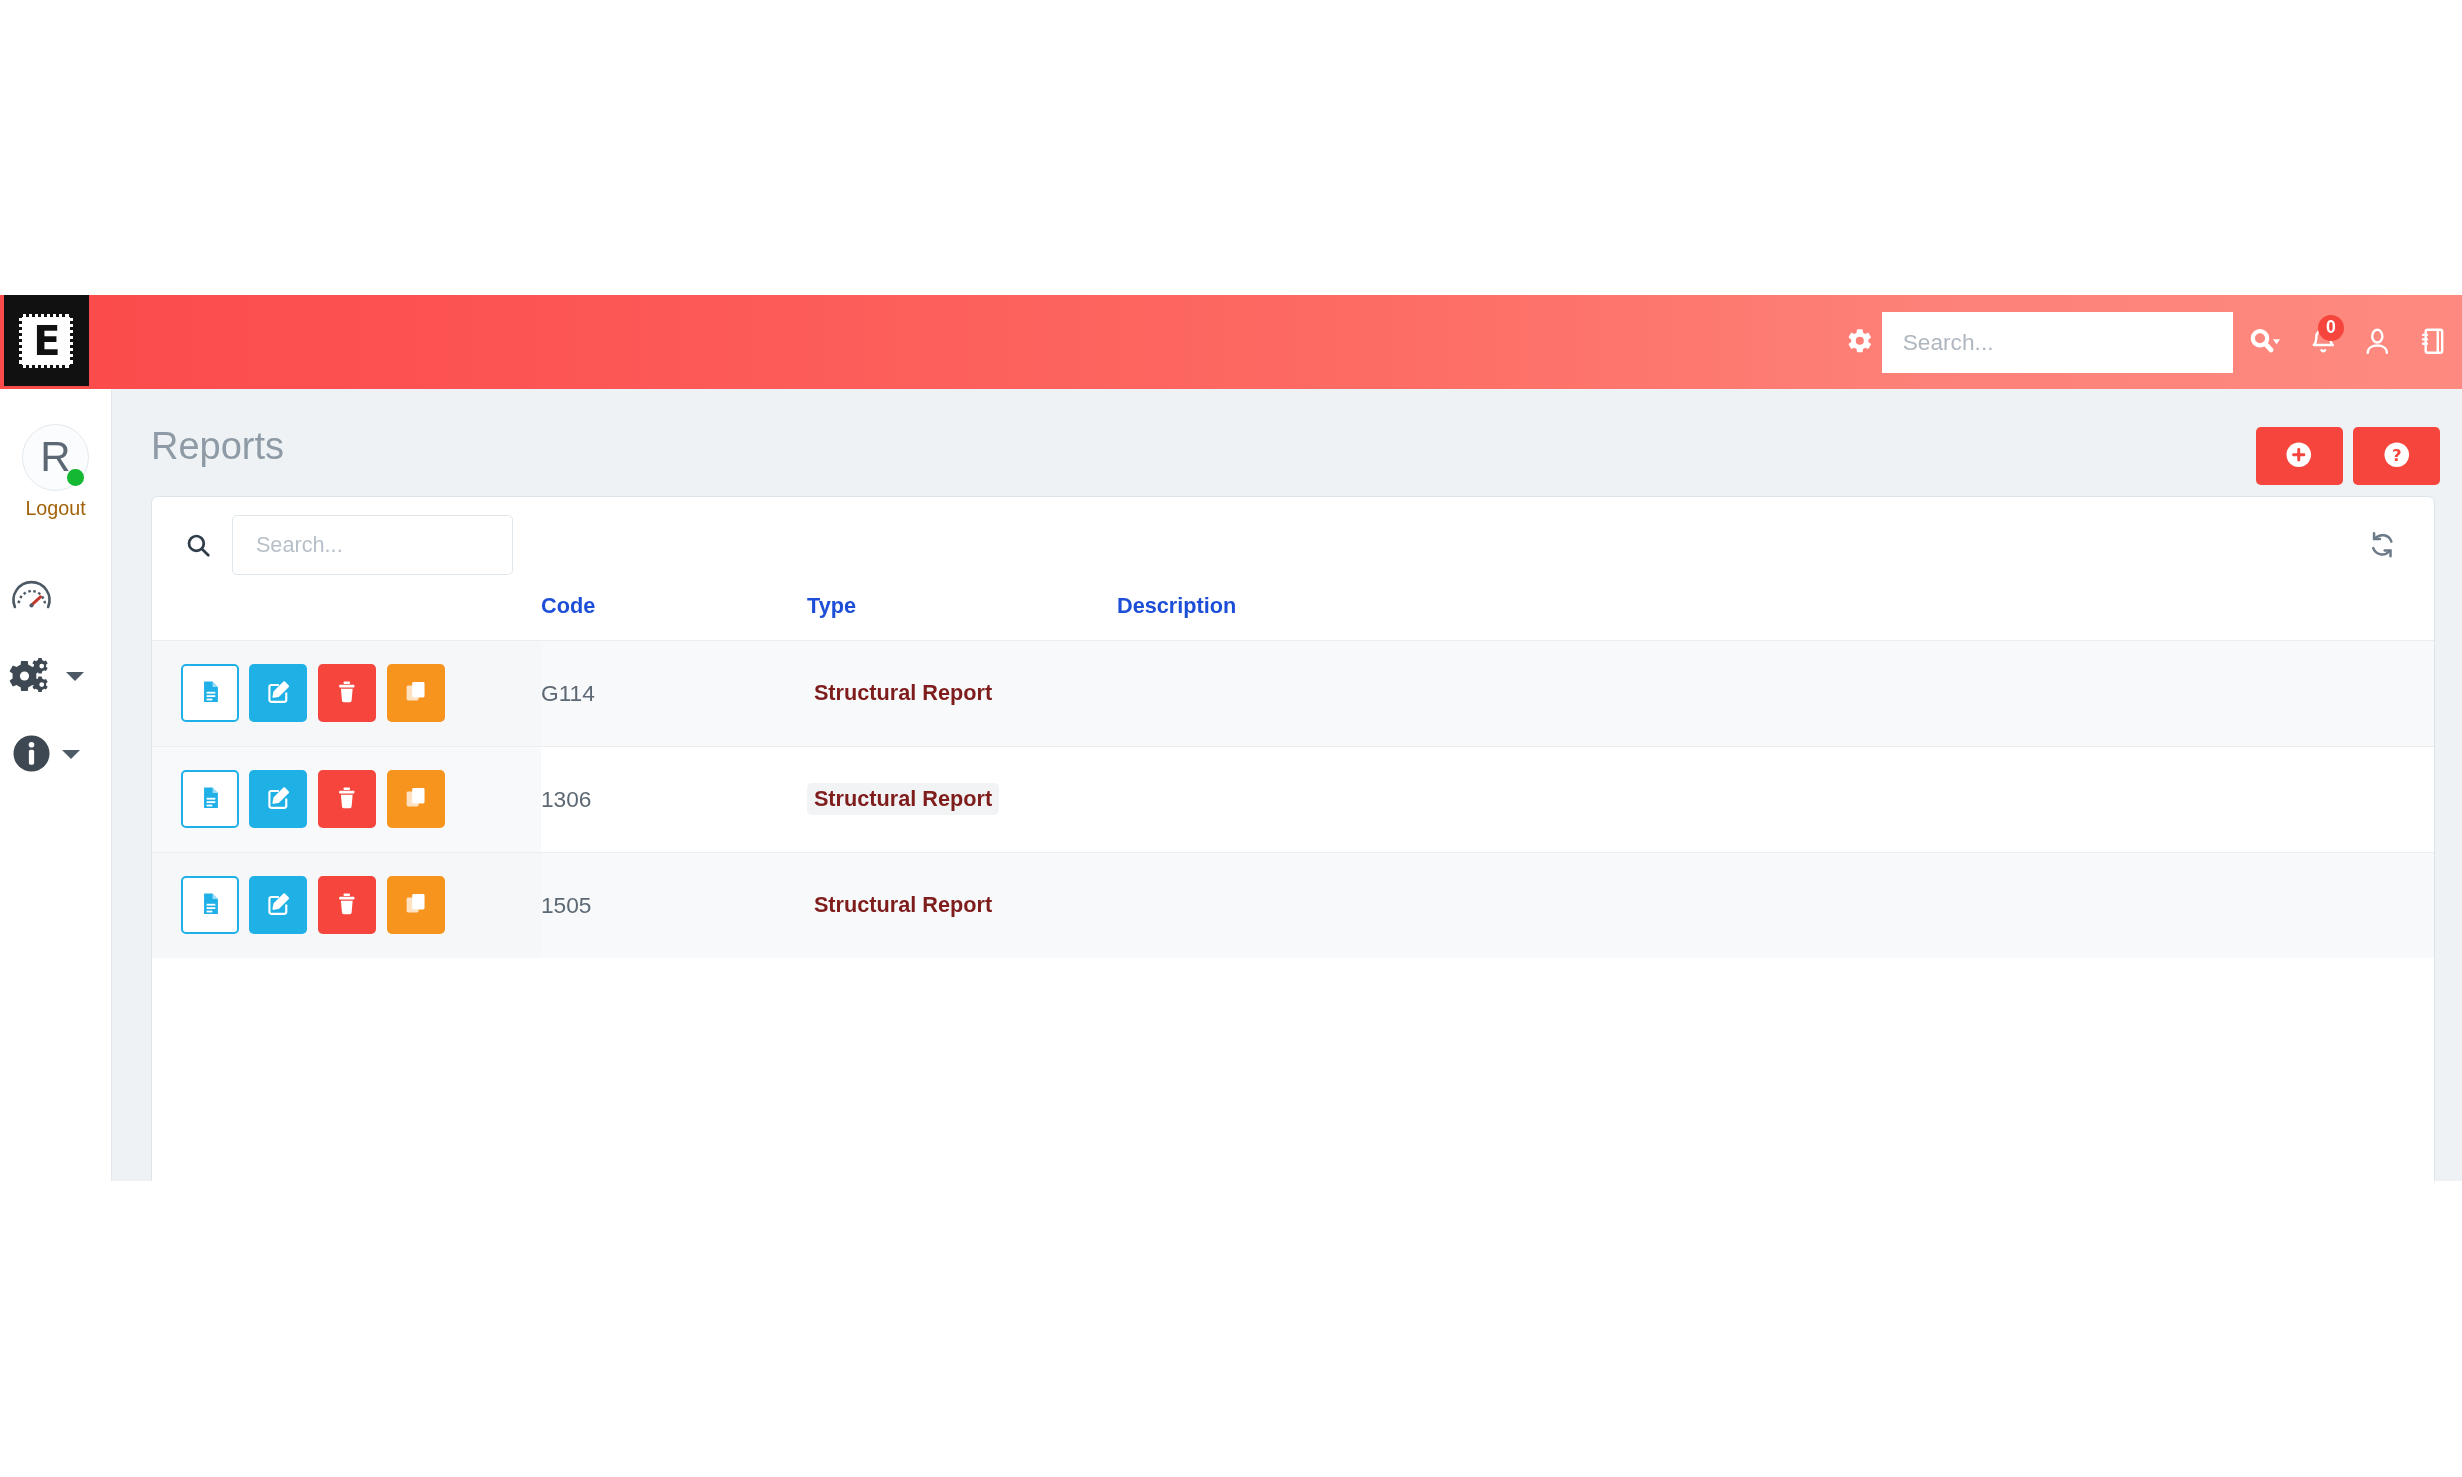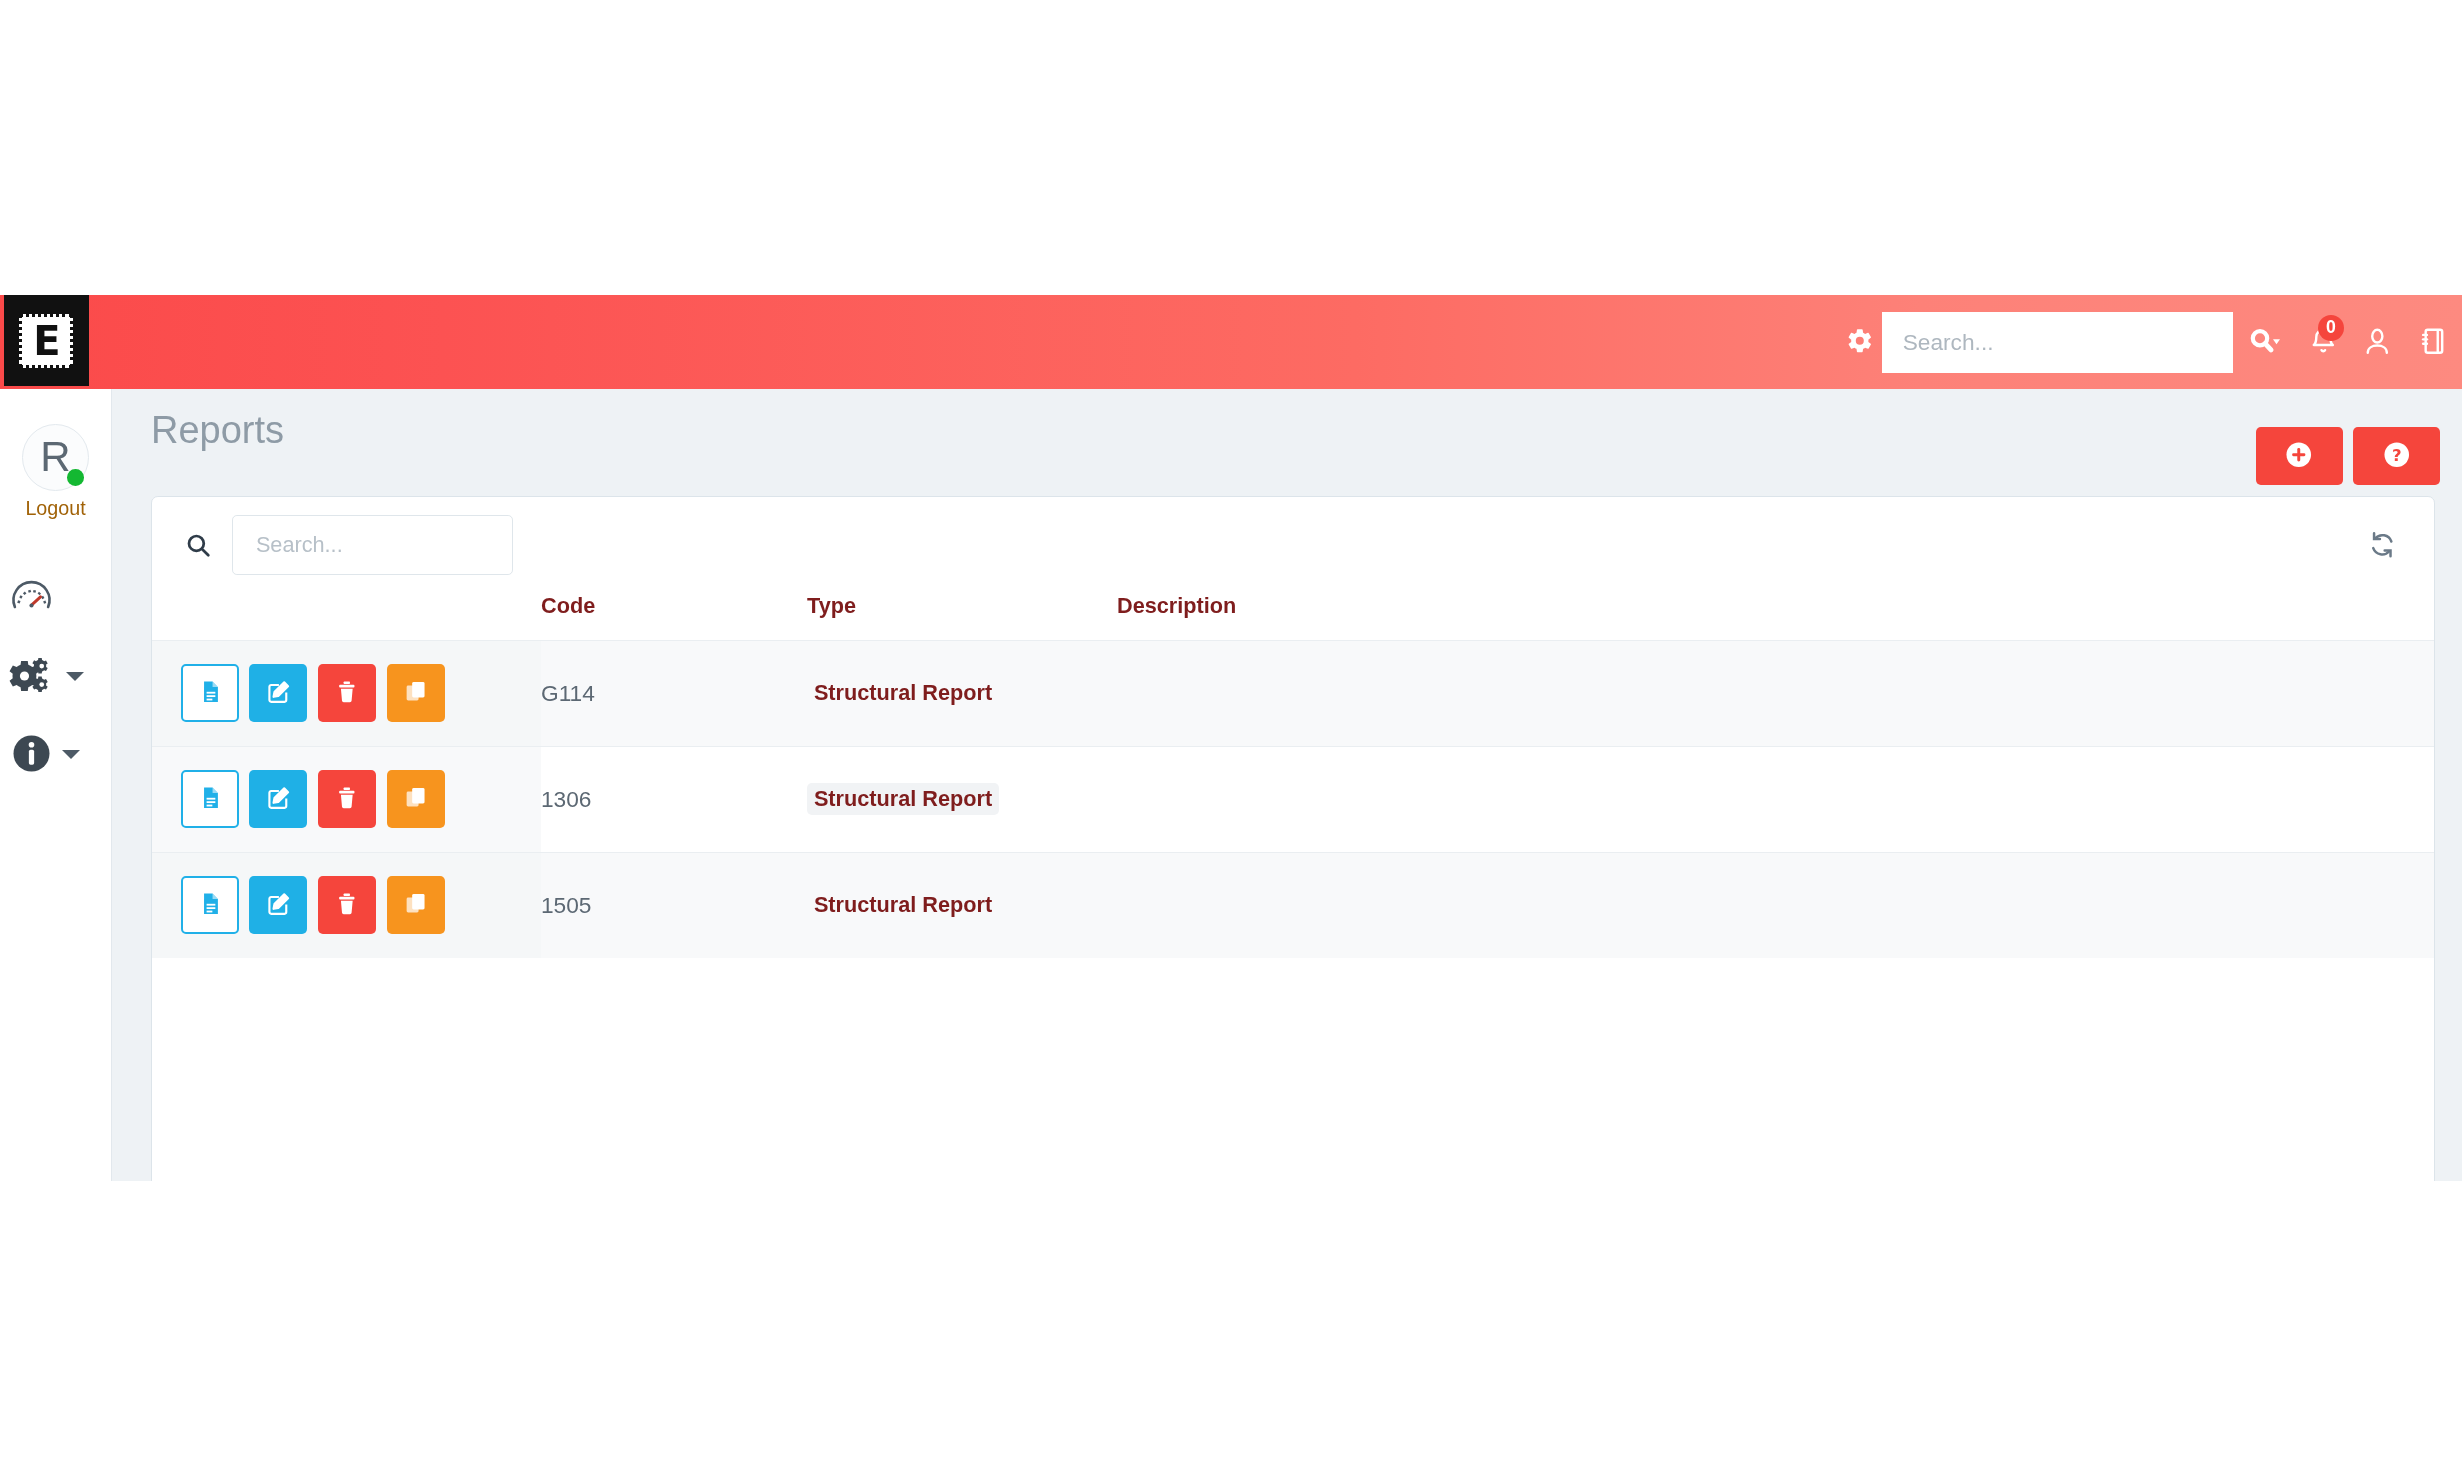--- a/index.html
+++ b/index.html
@@ -209,21 +209,21 @@
   .content {
     position: absolute;
     left: 112px; top: 94px;
     width: 2350px;
     height: 793px;
     background: #eef2f5;
     box-sizing: border-box;
   }
   .page-head {
     position: relative;
-    padding: 22px 0 0 39px;
+    padding: 38px 0 0 39px;
     height: 93px;
     box-sizing: border-box;
   }
   .page-title {
     font-size: 38px;
     font-weight: 400;
     color: #8e9ba6;
     line-height: 1;
     margin: 0;
   }
@@ -307,21 +307,21 @@
     display: flex; align-items: center; justify-content: center;
     cursor: pointer;
   }
 
   
   .tbl { width: 100%; border-collapse: collapse; table-layout: fixed; }
   .tbl th {
     text-align: left;
     font-size: 21.7px;
     font-weight: 700;
-    color: #7f1d1d;
+    color: #1d4ed8;
     padding: 0 0 20.7px 0;
     vertical-align: bottom;
   }
   .tbl td {
     font-size: 22.7px;
     color: #5c6873;
     padding: 0;
     vertical-align: middle;
     height: 105px;
   }

